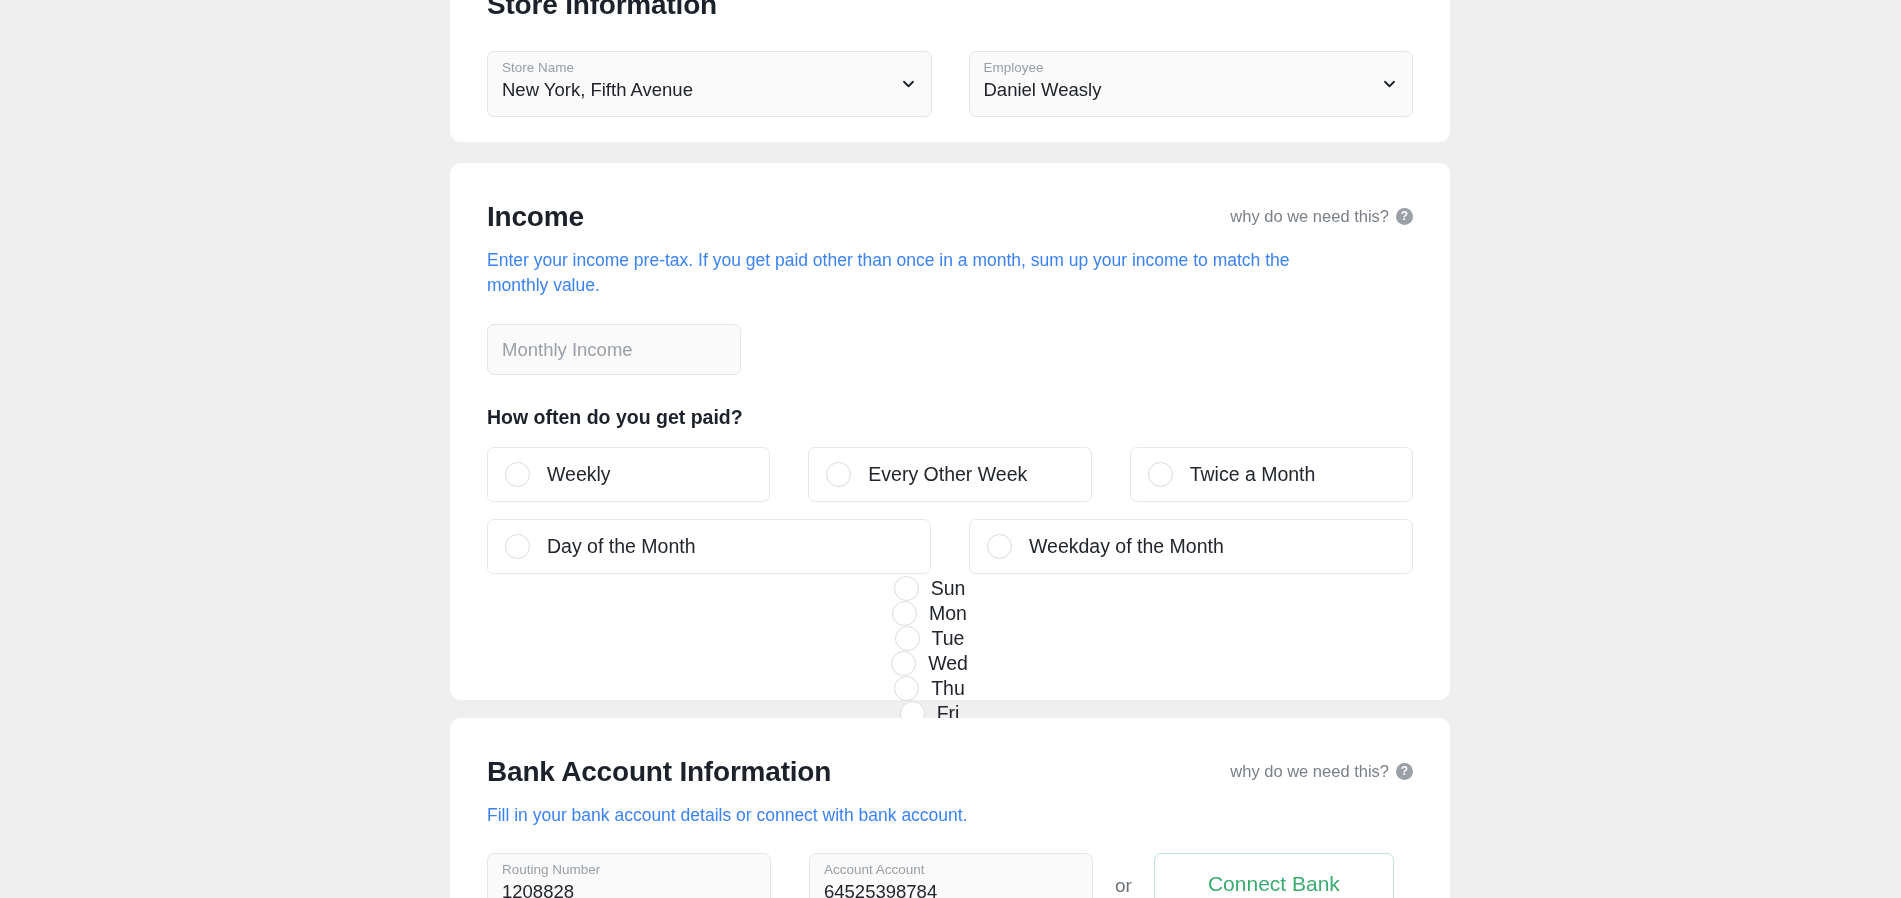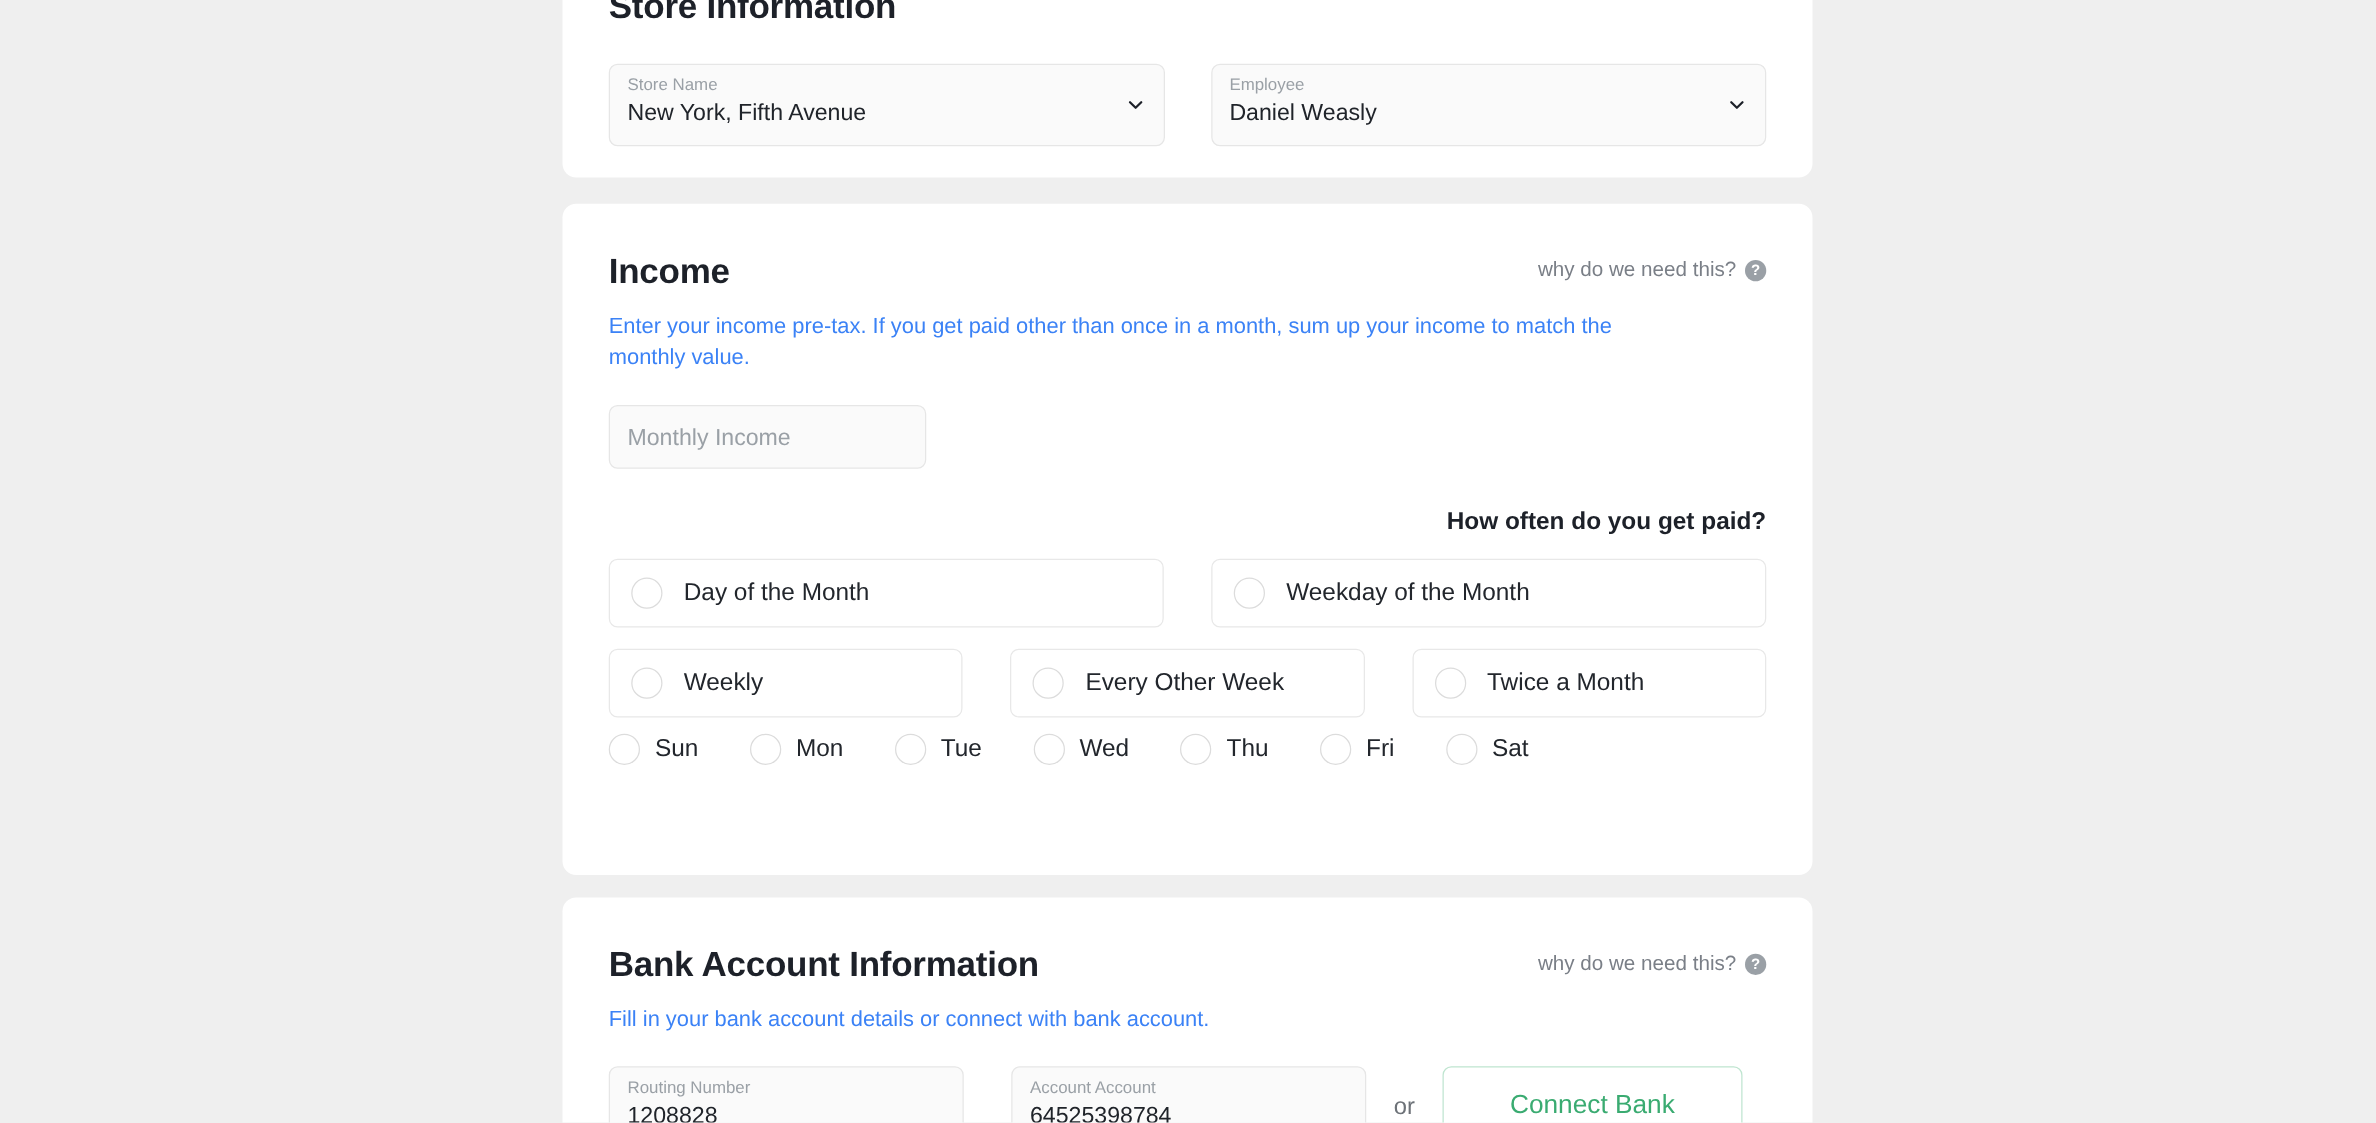--- a/index.html
+++ b/index.html
@@ -249,50 +249,50 @@
           <span class="help-icon">?</span>
         </div>
       </div>
 
       <p class="section-desc">Enter your income pre-tax. If you get paid other than once in a month, sum up your income to match the monthly value.</p>
 
       <div style="margin-top:25px;">
         <input class="text-input" type="text" placeholder="Monthly Income" style="">
       </div>
 
-      <p class="q-label" style="margin-top:30px;text-align:right;">How often do you get paid?</p>
+      <p class="q-label" style="margin-top:30px;">How often do you get paid?</p>
 
       <div class="opt-row" style="margin-top:17px;">
         <div class="opt-box">
           <span class="radio"></span>
+          <span class="opt-label">Weekly</span>
+        </div>
+        <div class="opt-box">
+          <span class="radio"></span>
+          <span class="opt-label">Every Other Week</span>
+        </div>
+        <div class="opt-box">
+          <span class="radio"></span>
+          <span class="opt-label">Twice a Month</span>
+        </div>
+      </div>
+
+      <div class="opt-row" style="margin-top:17px;">
+        <div class="opt-box">
+          <span class="radio"></span>
           <span class="opt-label">Day of the Month</span>
         </div>
         <div class="opt-box">
           <span class="radio"></span>
           <span class="opt-label">Weekday of the Month</span>
         </div>
       </div>
 
-      <div class="opt-row" style="margin-top:17px;">
-        <div class="opt-box">
-          <span class="radio"></span>
-          <span class="opt-label">Weekly</span>
-        </div>
-        <div class="opt-box">
-          <span class="radio"></span>
-          <span class="opt-label">Every Other Week</span>
-        </div>
-        <div class="opt-box">
-          <span class="radio"></span>
-          <span class="opt-label">Twice a Month</span>
-        </div>
-      </div>
-
-
-      <div class="day-row" style="margin-top:13px;">
+
+      <div class="day-row" style="margin-top:2px;flex-direction:column;">
         <div class="day-item">
           <span class="radio"></span>
           <span class="day-label">Sun</span>
         </div>
         <div class="day-item">
           <span class="radio"></span>
           <span class="day-label">Mon</span>
         </div>
         <div class="day-item">
           <span class="radio"></span>

